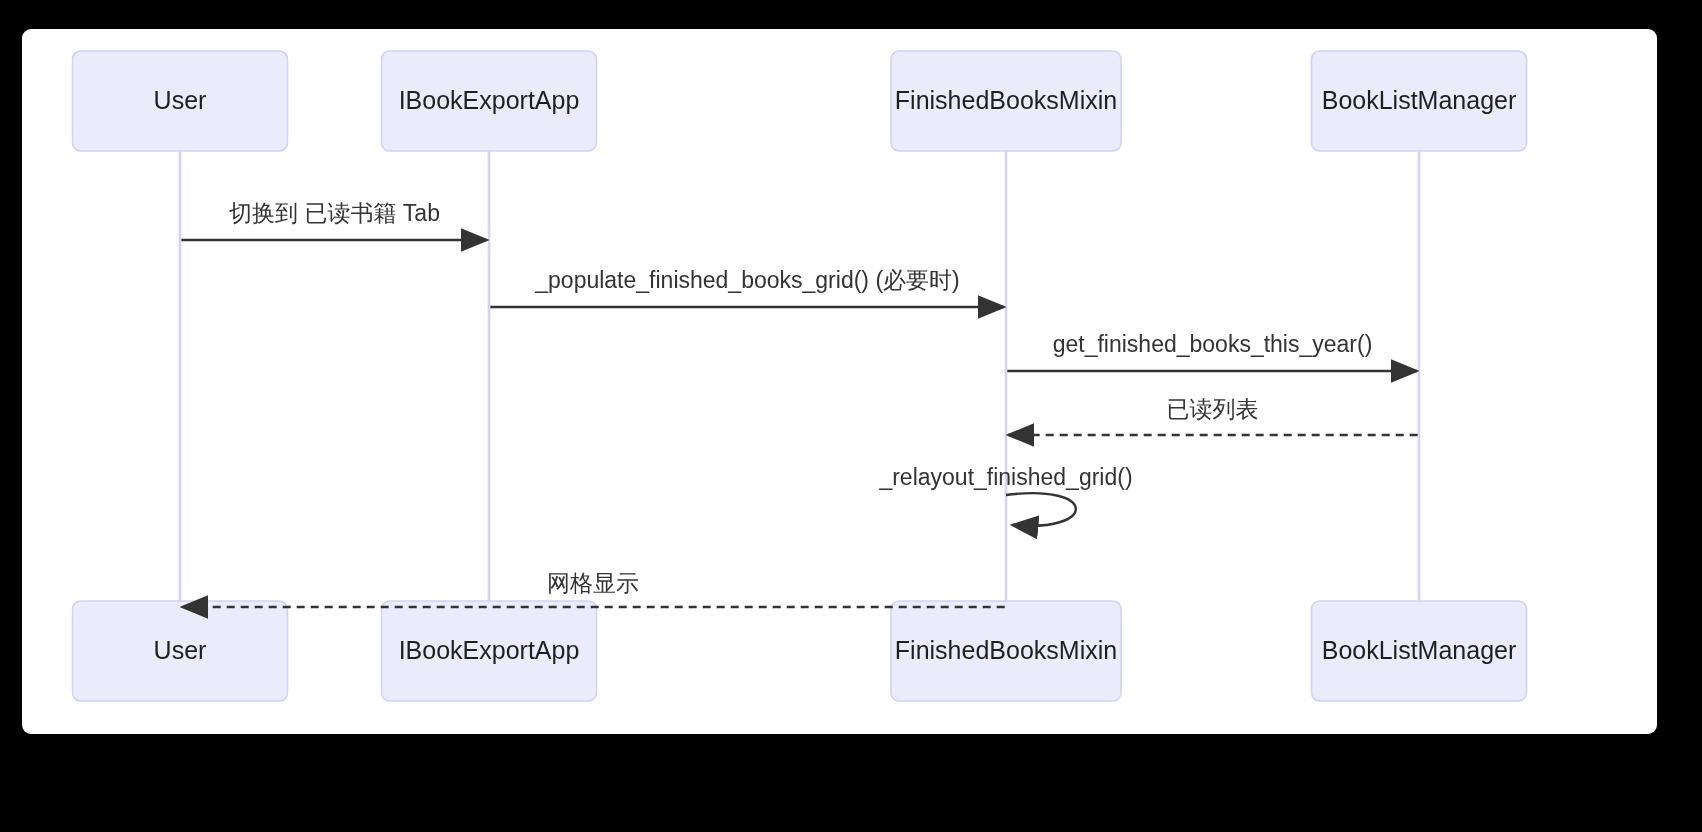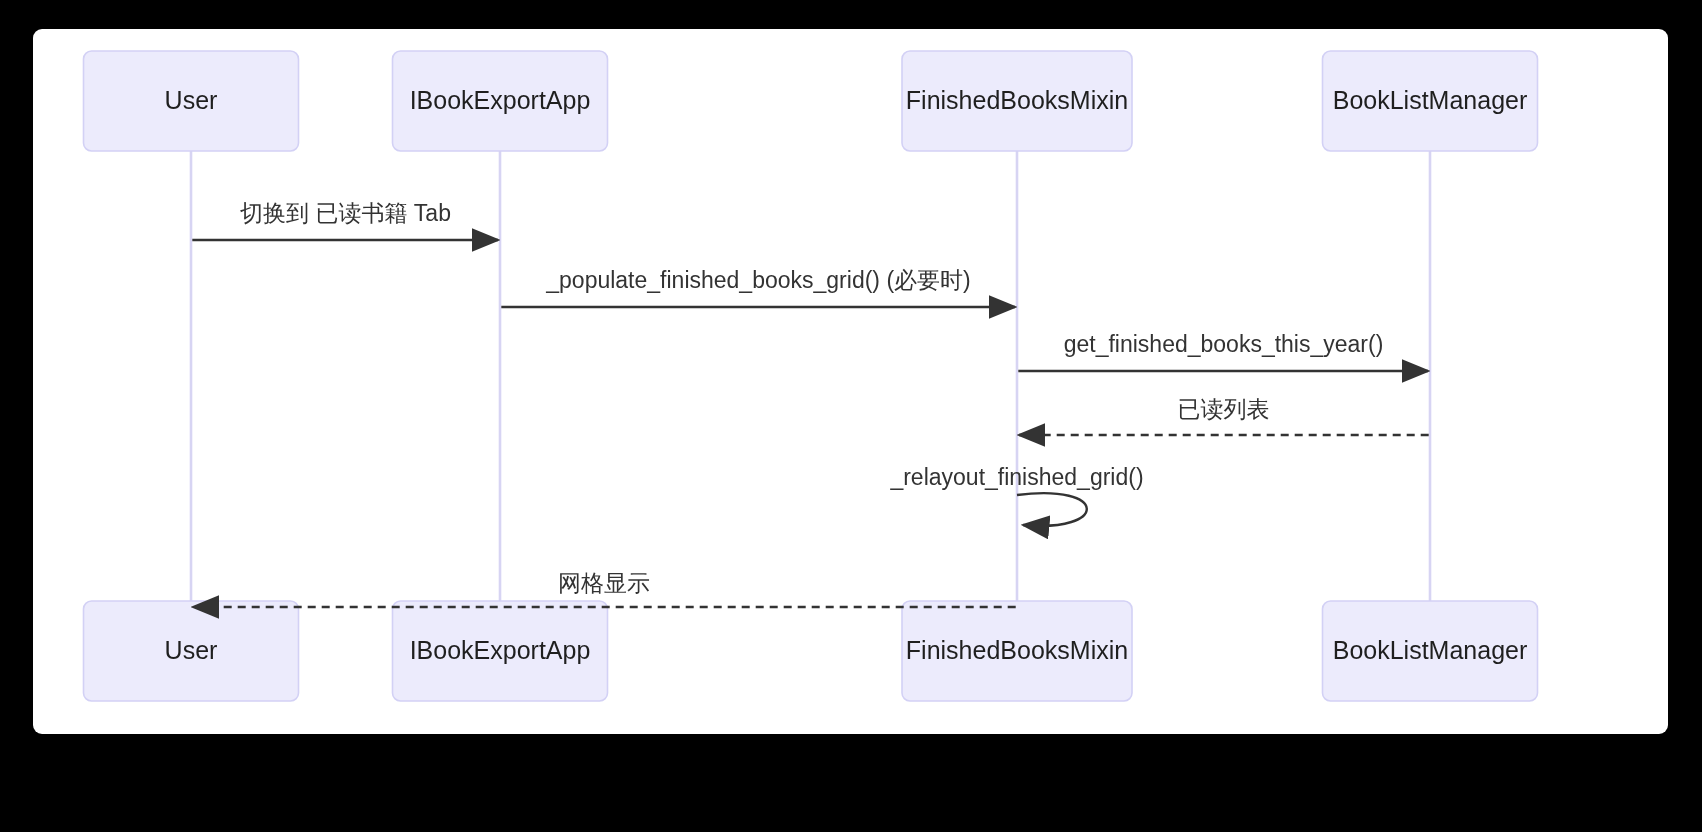--- a/index.html
+++ b/index.html
@@ -12,21 +12,21 @@
     font-family: "Liberation Sans", sans-serif;
   }
   #canvas {
     position: relative;
     width: 1702px;
     height: 832px;
     background: #000000;
   }
   #diagram-panel {
     position: absolute;
-    left: 33px;
+    left: 22px;
     top: 29px;
     width: 1635px;
     height: 705px;
     background: #ffffff;
     border-radius: 9px;
   }
   svg#seq {
     display: block;
     width: 1635px;
     height: 705px;

